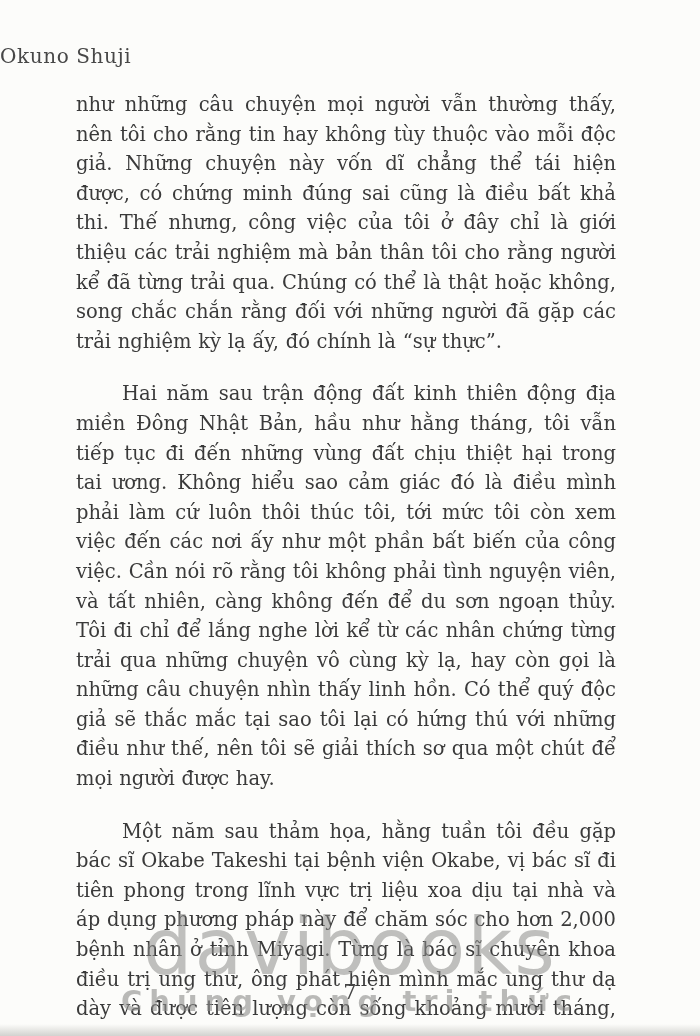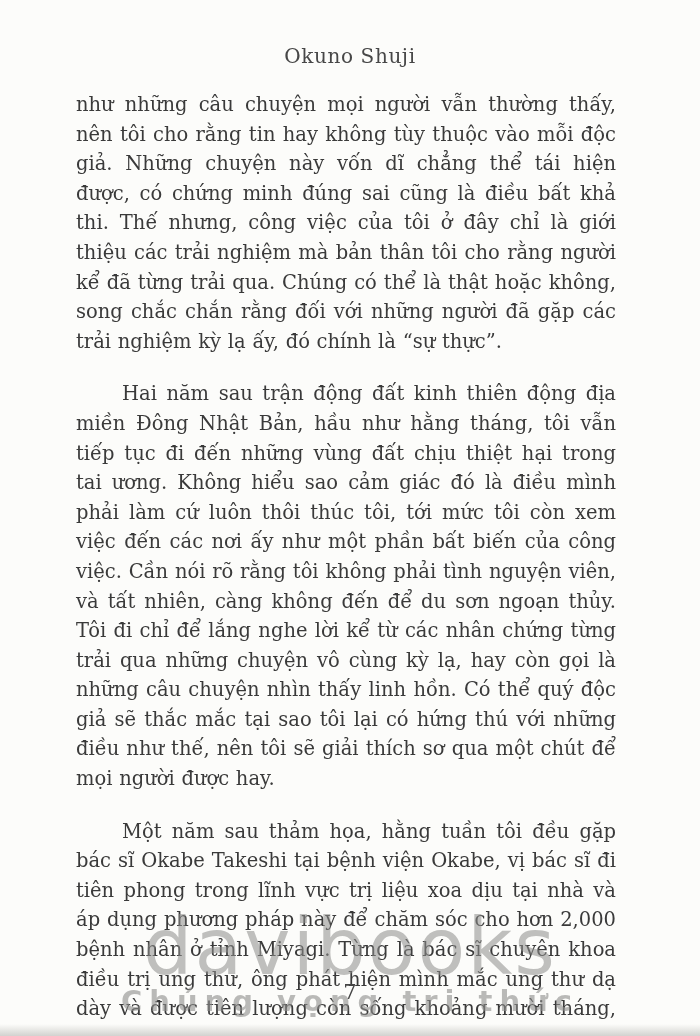--- a/index.html
+++ b/index.html
@@ -13,21 +13,20 @@
     position: relative;
     overflow: hidden;
     font-family: "DejaVu Serif", "Liberation Serif", serif;
     color: #3a3a3a;
   }
   .header {
     position: absolute;
     top: 44px;
     left: 0;
     right: 0;
-    text-align: center;
     font-size: 20px;
     letter-spacing: 0.6px;
     color: #474747;
   }
   .body-text {
     position: absolute;
     top: 90px;
     left: 76px;
     right: 68px;
   }

